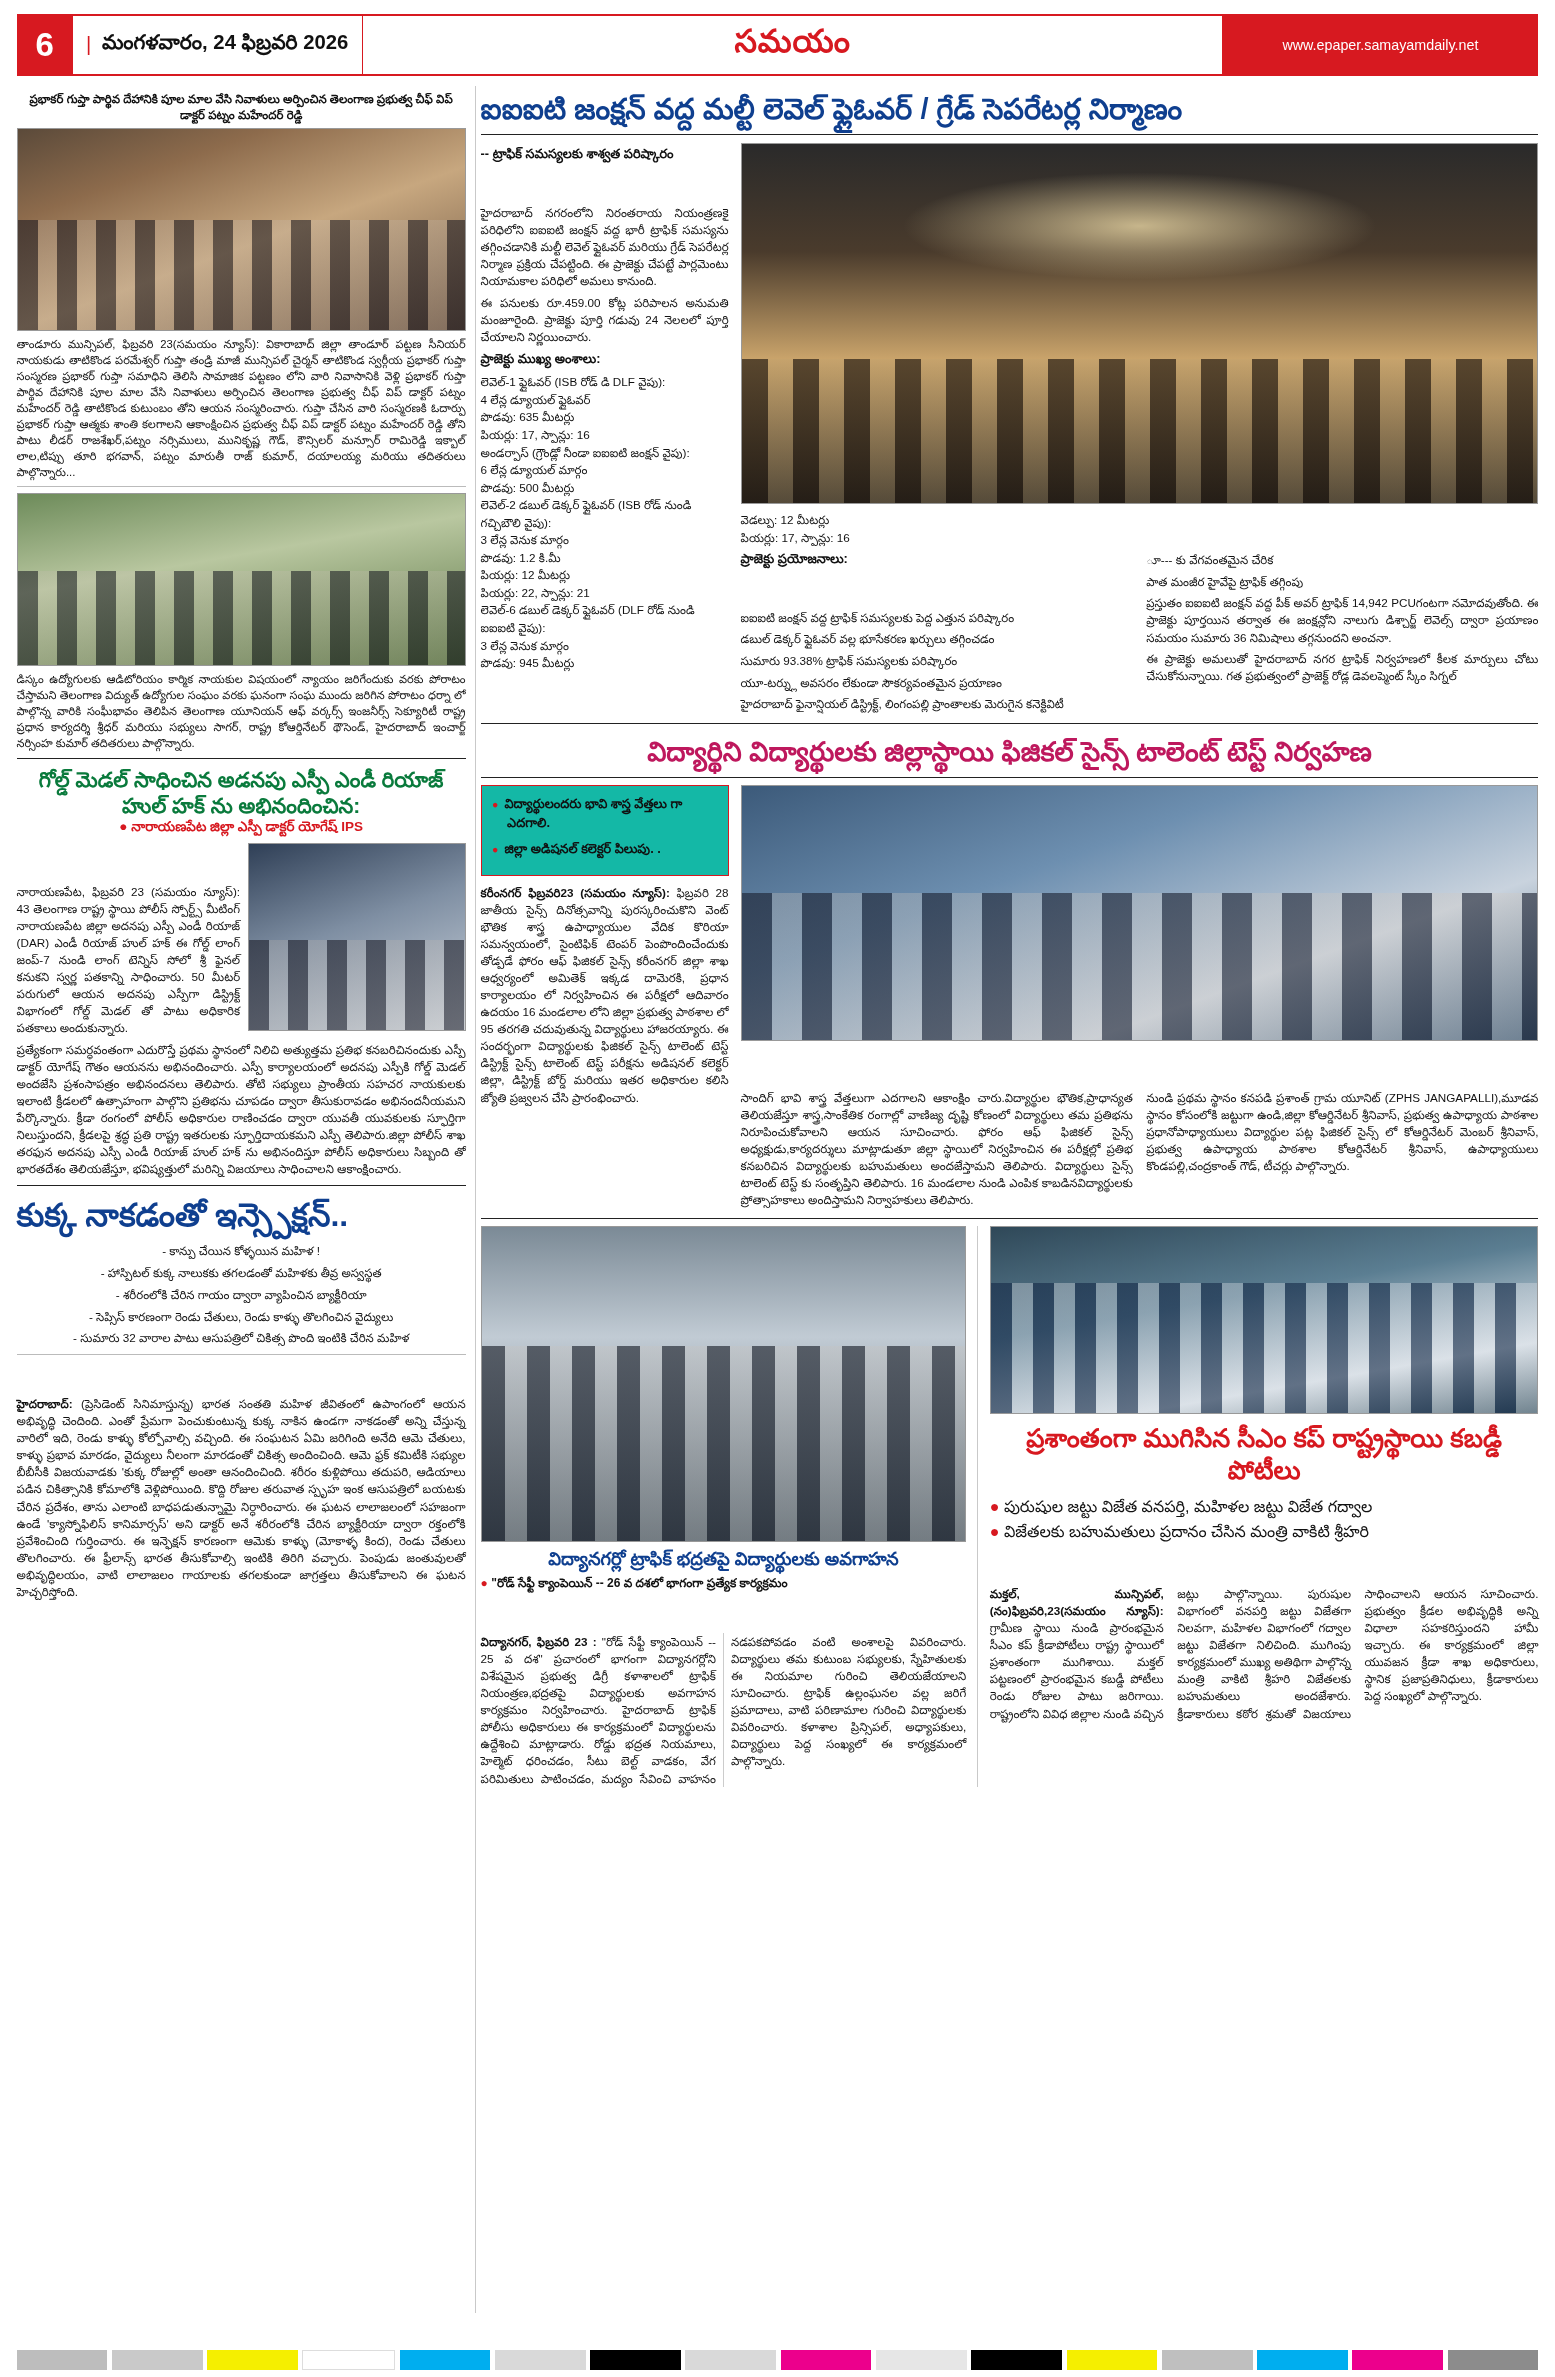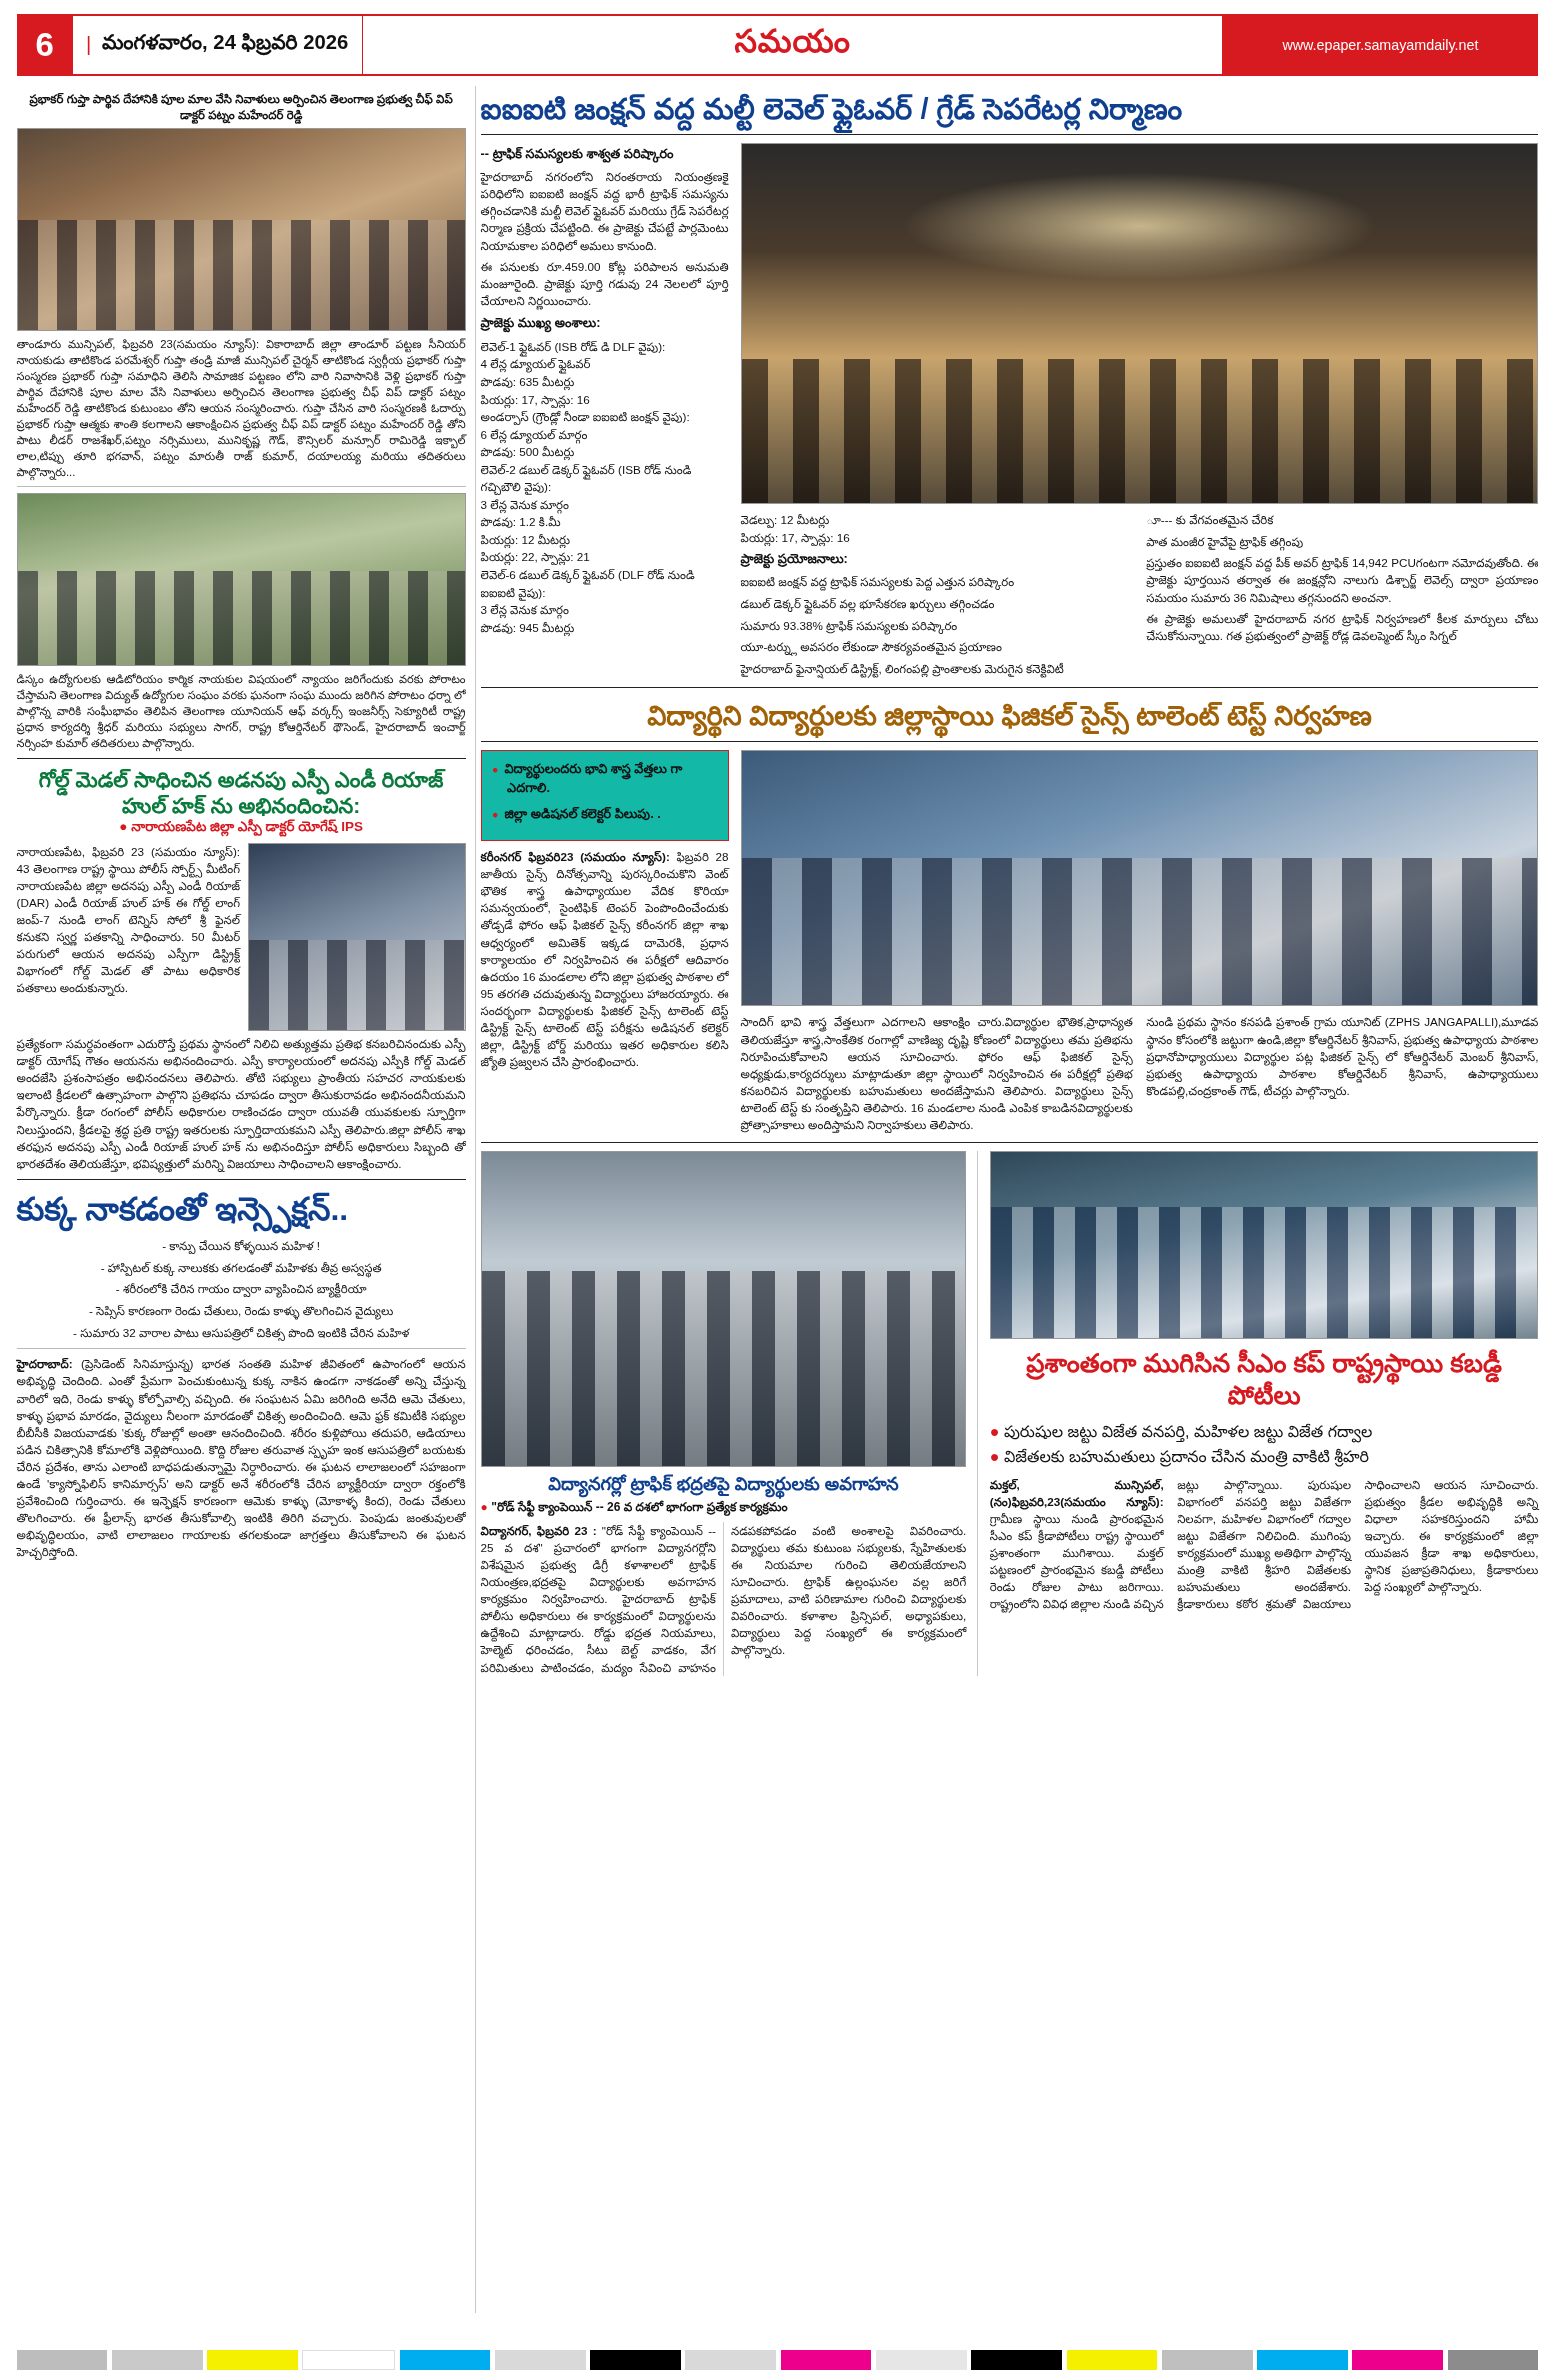--- a/index.html
+++ b/index.html
@@ -75,21 +75,21 @@
 
   .headline-blue {
     color:#0f3f8f;
     font-weight:bold;
     font-size: 29px;
     line-height:1.25;
     text-align:left;
     padding: 4.5px 0 7.5px 0;
   }
   .headline-green {
-    color:#a16207;
+    color:#be185d;
     font-weight:bold;
     font-size: 27px;
     line-height:1.25;
     text-align:center;
     padding: 4.5px 0 7.5px 0;
   }
   .headline-red {
     color:#d71920;
     font-weight:bold;
     font-size: 25.6px;
@@ -100,20 +100,21 @@
   .rule-bot { border-bottom: 1.5px solid #222; }
 
   .subhead {
     font-size: 12.8px; font-weight: bold; color:#111;
     margin: 3px 0 4.5px 0;
   }
   .body-text {
     font-size: 11.7px;
     line-height: 1.46;
     text-align: justify;
+    margin-top: 40px;
   }
   .bullets-box {
     border: 1.5px solid #d71920;
     background: #14b8a6;
     padding: 9px 10.5px;
     font-size: 12.8px;
     line-height:1.45;
     font-weight:bold;
   }
   .bullets-box li { margin-bottom: 7.5px; }

